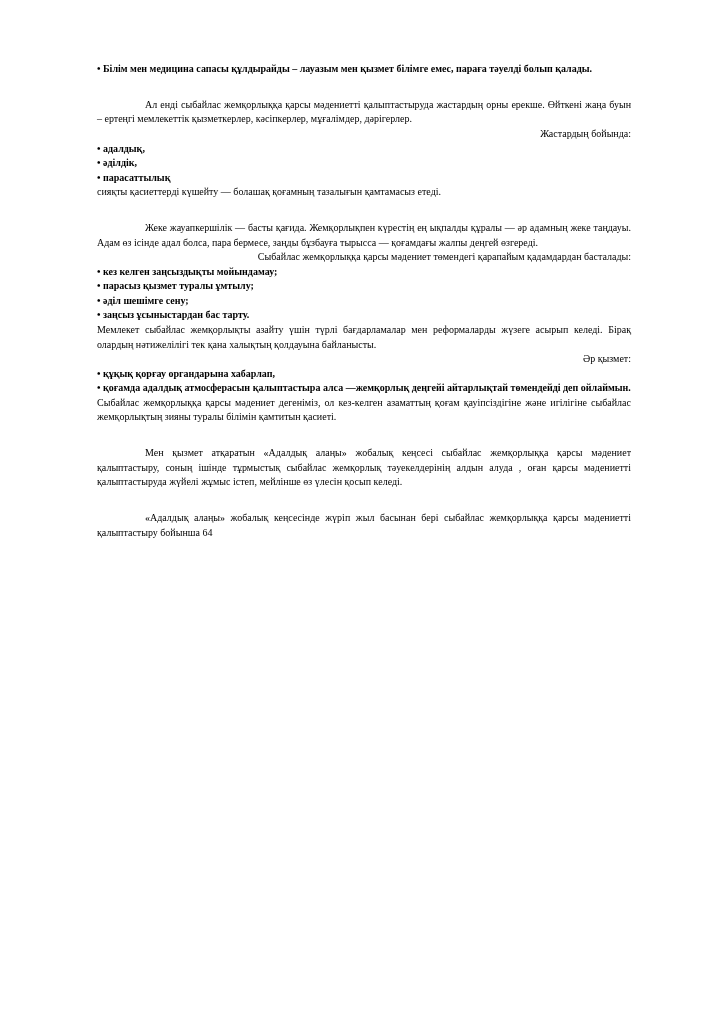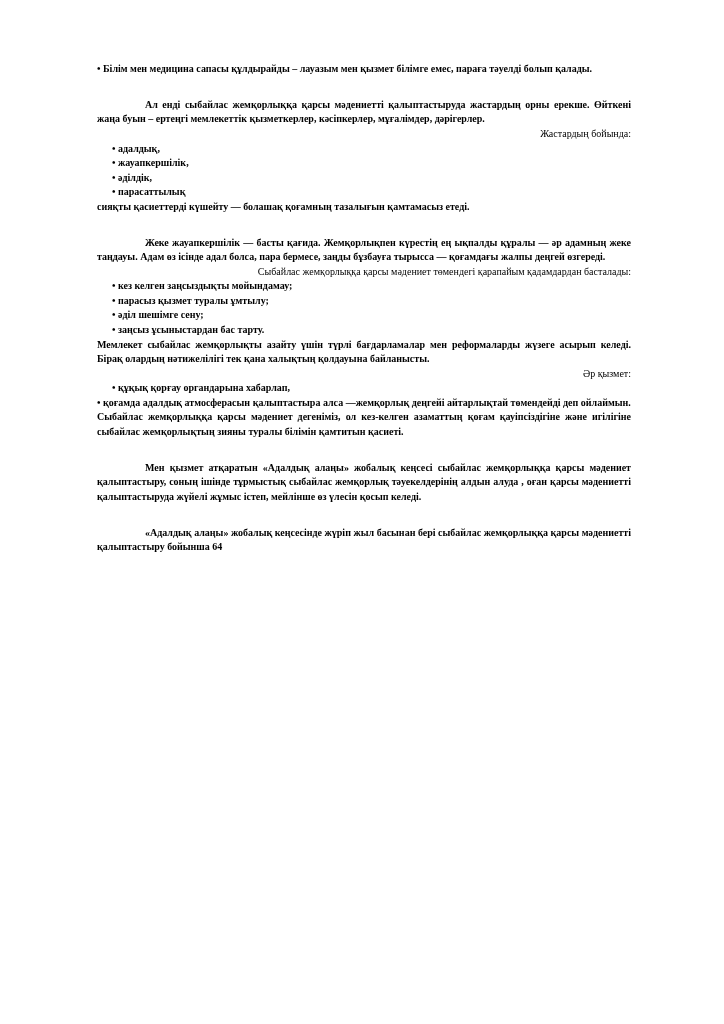--- a/index.html
+++ b/index.html
@@ -28,32 +28,30 @@
     font-size: 10px;
     line-height: 1.455;
   }
   p {
     margin: 0;
     padding: 0;
   }
   .para {
     text-align: justify;
     text-justify: inter-word;
-    font-weight: bold;
   }
   .indent {
     text-indent: 48px;
   }
   .bold {
     font-weight: bold;
   }
   .bullet {
     text-align: left;
     font-weight: bold;
-    margin-left: 15px;
   }
   .plain-left {
     text-align: right;
   }
   .spacer-line {
     height: 21.4px;
   }
 </style>
 </head>
 <body>
@@ -63,21 +61,20 @@
 
     <p class="para bold">• Білім мен медицина сапасы құлдырайды – лауазым мен қызмет білімге емес, параға тәуелді болып қалады.</p>
 
     <div class="spacer-line"></div>
 
     <p class="para indent">Ал енді сыбайлас жемқорлыққа қарсы мәдениетті қалыптастыруда жастардың орны ерекше. Өйткені жаңа буын – ертеңгі мемлекеттік қызметкерлер, кәсіпкерлер, мұғалімдер, дәрігерлер.</p>
 
     <p class="plain-left">Жастардың бойында:</p>
 
     <p class="bullet">• адалдық,</p>
-    <p class="bullet">• жауапкершілік,</p>
     <p class="bullet">• әділдік,</p>
     <p class="bullet">• парасаттылық</p>
 
     <p class="para">сияқты қасиеттерді күшейту — болашақ қоғамның тазалығын қамтамасыз етеді.</p>
 
     <div class="spacer-line"></div>
 
     <p class="para indent">Жеке жауапкершілік — басты қағида. Жемқорлықпен күрестің ең ықпалды құралы — әр адамның жеке таңдауы. Адам өз ісінде адал болса, пара бермесе, заңды бұзбауға тырысса — қоғамдағы жалпы деңгей өзгереді.</p>
 
     <p class="plain-left">Сыбайлас жемқорлыққа қарсы мәдениет төмендегі қарапайым қадамдардан басталады:</p>

